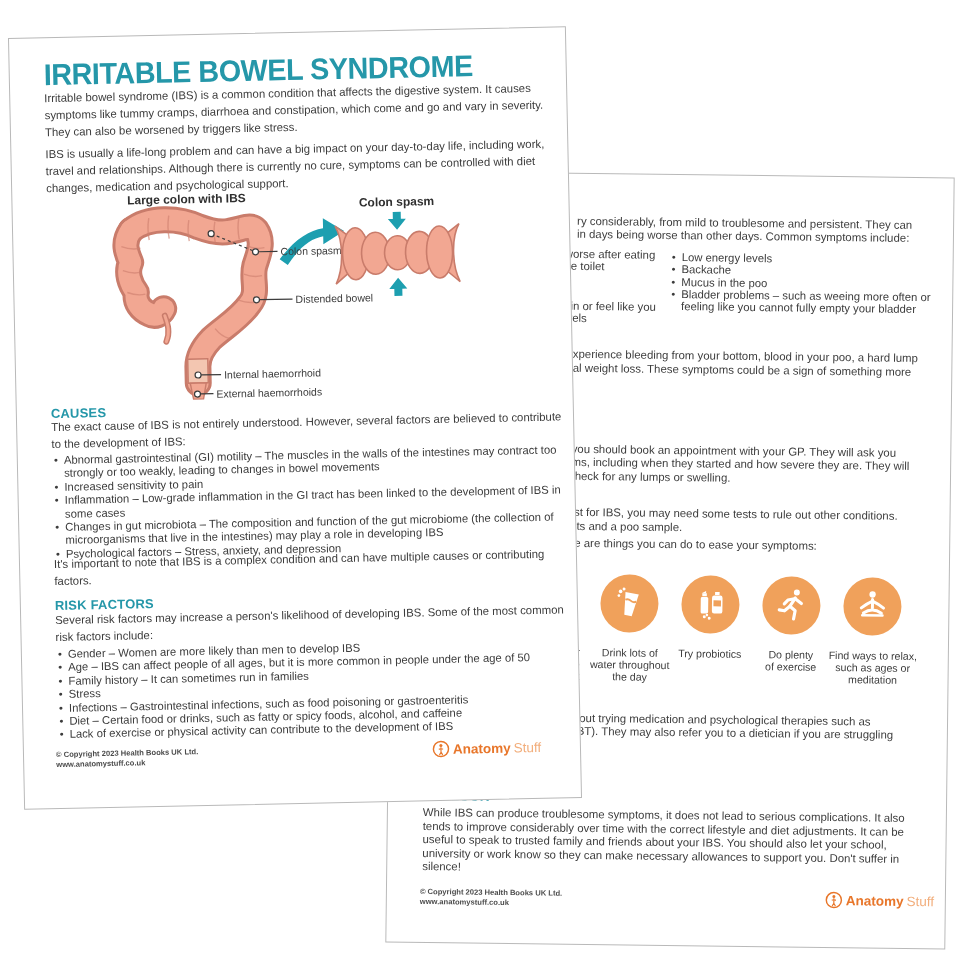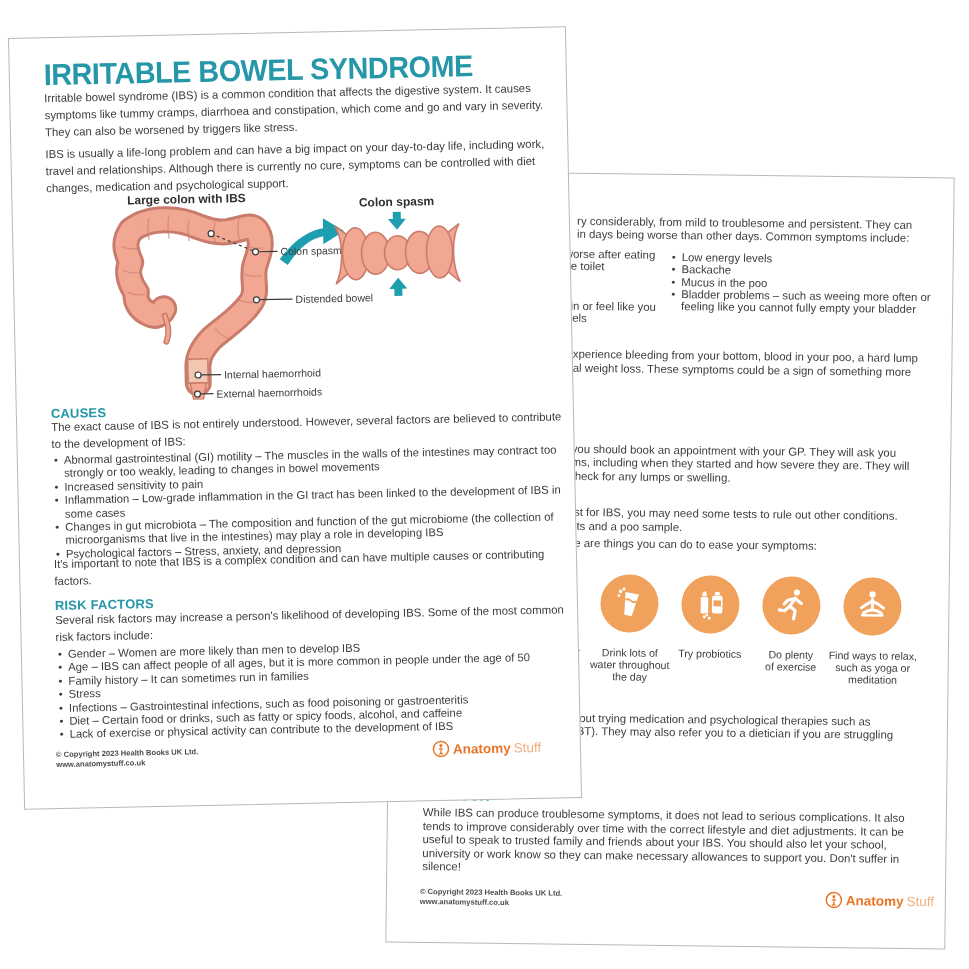--- a/index.html
+++ b/index.html
@@ -109,21 +109,21 @@
   <div class="caption" style="left:110px;top:472px;width:80px;text-align:right">ar
 ke
 t</div>
   <div class="caption" style="left:194px;top:472px;width:92px">Drink lots of
 water throughout
 the day</div>
   <div class="caption" style="left:274px;top:472px;width:92px">Try probiotics</div>
   <div class="caption" style="left:355px;top:472px;width:92px">Do plenty
 of exercise</div>
   <div class="caption" style="left:436px;top:472px;width:94px">Find ways to relax,
-such as yoga or
+such as ages or
 meditation</div>
 
   <div class="frag" style="left:167px;top:537px">P about trying medication and psychological therapies such as</div>
   <div class="frag" style="left:167px;top:550px">y (CBT). They may also refer you to a dietician if you are struggling</div>
   <div class="frag" style="left:167px;top:567px">ou.</div>
 
   <div class="h2 abs" style="left:35px;top:616px">OUTLOOK</div>
   <div class="para abs" style="left:35px;top:634px;width:512px;line-height:13.6px">While IBS can produce troublesome symptoms, it does not lead to serious complications. It also tends to improve considerably over time with the correct lifestyle and diet adjustments. It can be useful to speak to trusted family and friends about your IBS. You should also let your school, university or work know so they can make necessary allowances to support you. Don't suffer in silence!</div>
 
   <div class="abs" style="left:33px;top:715px">

